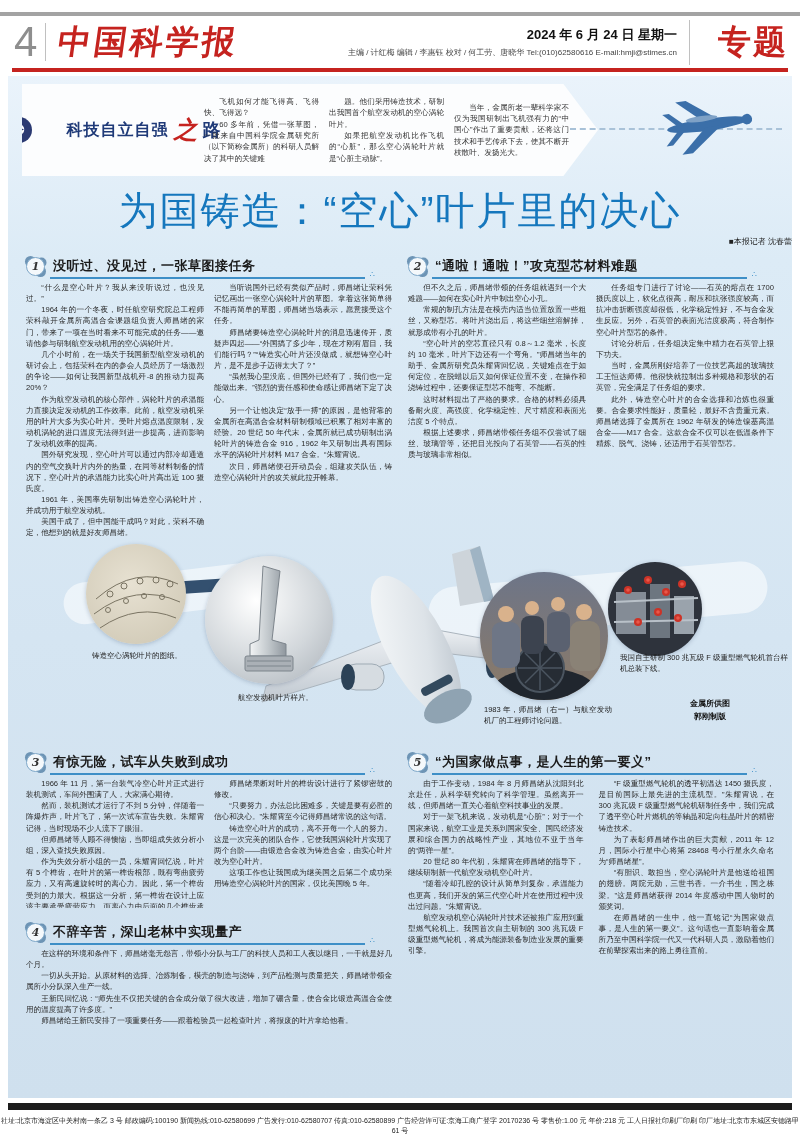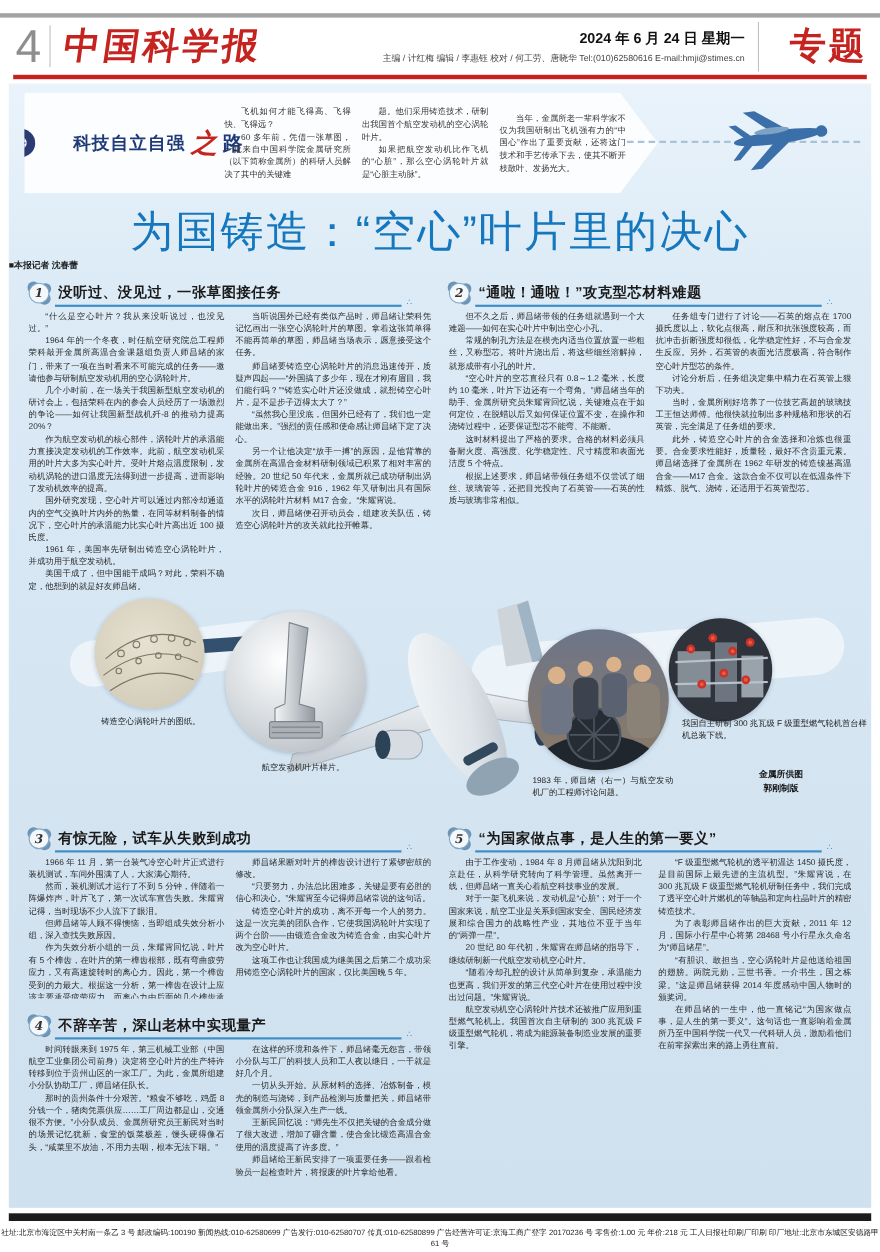--- a/index.html
+++ b/index.html
@@ -30,21 +30,21 @@
   .logo-main{color:#1f3a78;font-weight:bold;font-size:16px;letter-spacing:1px;white-space:nowrap;margin-left:30px;}
   .logo-zhi{color:#c5231f;font-family:"DejaVu Serif",serif;font-style:italic;font-weight:bold;font-size:24px;line-height:0.8;}
   .logo-lu{color:#1f3a78;font-weight:bold;font-size:18px;}
   .intro-col{width:115px;margin-right:10px;font-size:7.6px;line-height:1.5;color:#333;text-align:justify;}
   .intro-col p{margin:0;text-indent:2em;}
   .intro-dash{position:absolute;top:52px;left:562px;width:212px;border-top:2px dashed #a9c2d8;}
   .intro-plane{position:absolute;top:16px;left:636px;}
   
   .headline{position:absolute;top:108px;width:100%;text-align:center;color:#1577bd;
             font-size:39px;font-weight:normal;letter-spacing:2px;white-space:nowrap;}
-  .byline{position:absolute;top:160px;width:100%;text-align:left;font-size:8px;color:#222;font-weight:bold;}
+  .byline{position:absolute;top:160px;width:100%;text-align:right;font-size:8px;color:#222;font-weight:normal;}
   
   .row1{position:absolute;top:180px;left:18px;right:18px;display:flex;gap:16px;}
   .row2{position:absolute;top:676px;left:18px;right:18px;display:flex;gap:16px;}
   .half{flex:1;min-width:0;}
   .sec-head{position:relative;display:flex;align-items:center;gap:8px;height:20px;margin-bottom:6px;}
   .num{width:17px;height:17px;border-radius:50%;background:#f4f8fb;border:1.5px solid #7fa8c9;
        color:#333;font-family:"DejaVu Serif",serif;font-style:italic;font-weight:bold;font-size:11px;
        display:flex;align-items:center;justify-content:center;flex:0 0 auto;
        box-shadow:-5px -5px 0 -4px #6d94b5,5px 5px 0 -4px #6d94b5,6px -4px 0 -4.5px #6d94b5;}
   .sec-title{font-size:13px;font-weight:bold;color:#1a1a1a;letter-spacing:0.5px;white-space:nowrap;}
@@ -337,24 +337,20 @@
         </div>
       </div>
       <div class="sec4">
         <div class="sec-head">
           <span class="num">4</span>
           <span class="sec-title">不辞辛苦，深山老林中实现量产</span>
           <span class="sec-rule"></span>
         </div>
         <div class="cols h148">
           <div class="col">
-              <p>时间转眼来到 1975 年，第三机械工业部（中国航空工业集团公司前身）决定将空心叶片的生产特许转移到位于贵州山区的一家工厂。为此，金属所组建小分队协助工厂，师昌绪任队长。</p>
-              <p>那时的贵州条件十分艰苦。“粮食不够吃，鸡蛋 8 分钱一个，猪肉凭票供应……工厂周边都是山，交通很不方便。”小分队成员、金属所研究员王新民对当时的场景记忆犹新，食堂的饭菜极差，馒头硬得像石头，“咸菜里不放油，不用力去咽，根本无法下咽。”</p>
-            </div>
-          <div class="col">
               <p>在这样的环境和条件下，师昌绪毫无怨言，带领小分队与工厂的科技人员和工人夜以继日，一干就是好几个月。</p>
               <p>一切从头开始。从原材料的选择、冶炼制备，模壳的制造与浇铸，到产品检测与质量把关，师昌绪带领金属所小分队深入生产一线。</p>
               <p>王新民回忆说：“师先生不仅把关键的合金成分做了很大改进，增加了硼含量，使合金比锻造高温合金使用的温度提高了许多度。”</p>
               <p>师昌绪给王新民安排了一项重要任务——跟着检验员一起检查叶片，将报废的叶片拿给他看。</p>
             </div>
         </div>
       </div>
     </div>
     <div class="half">
       <div class="sec-head">

